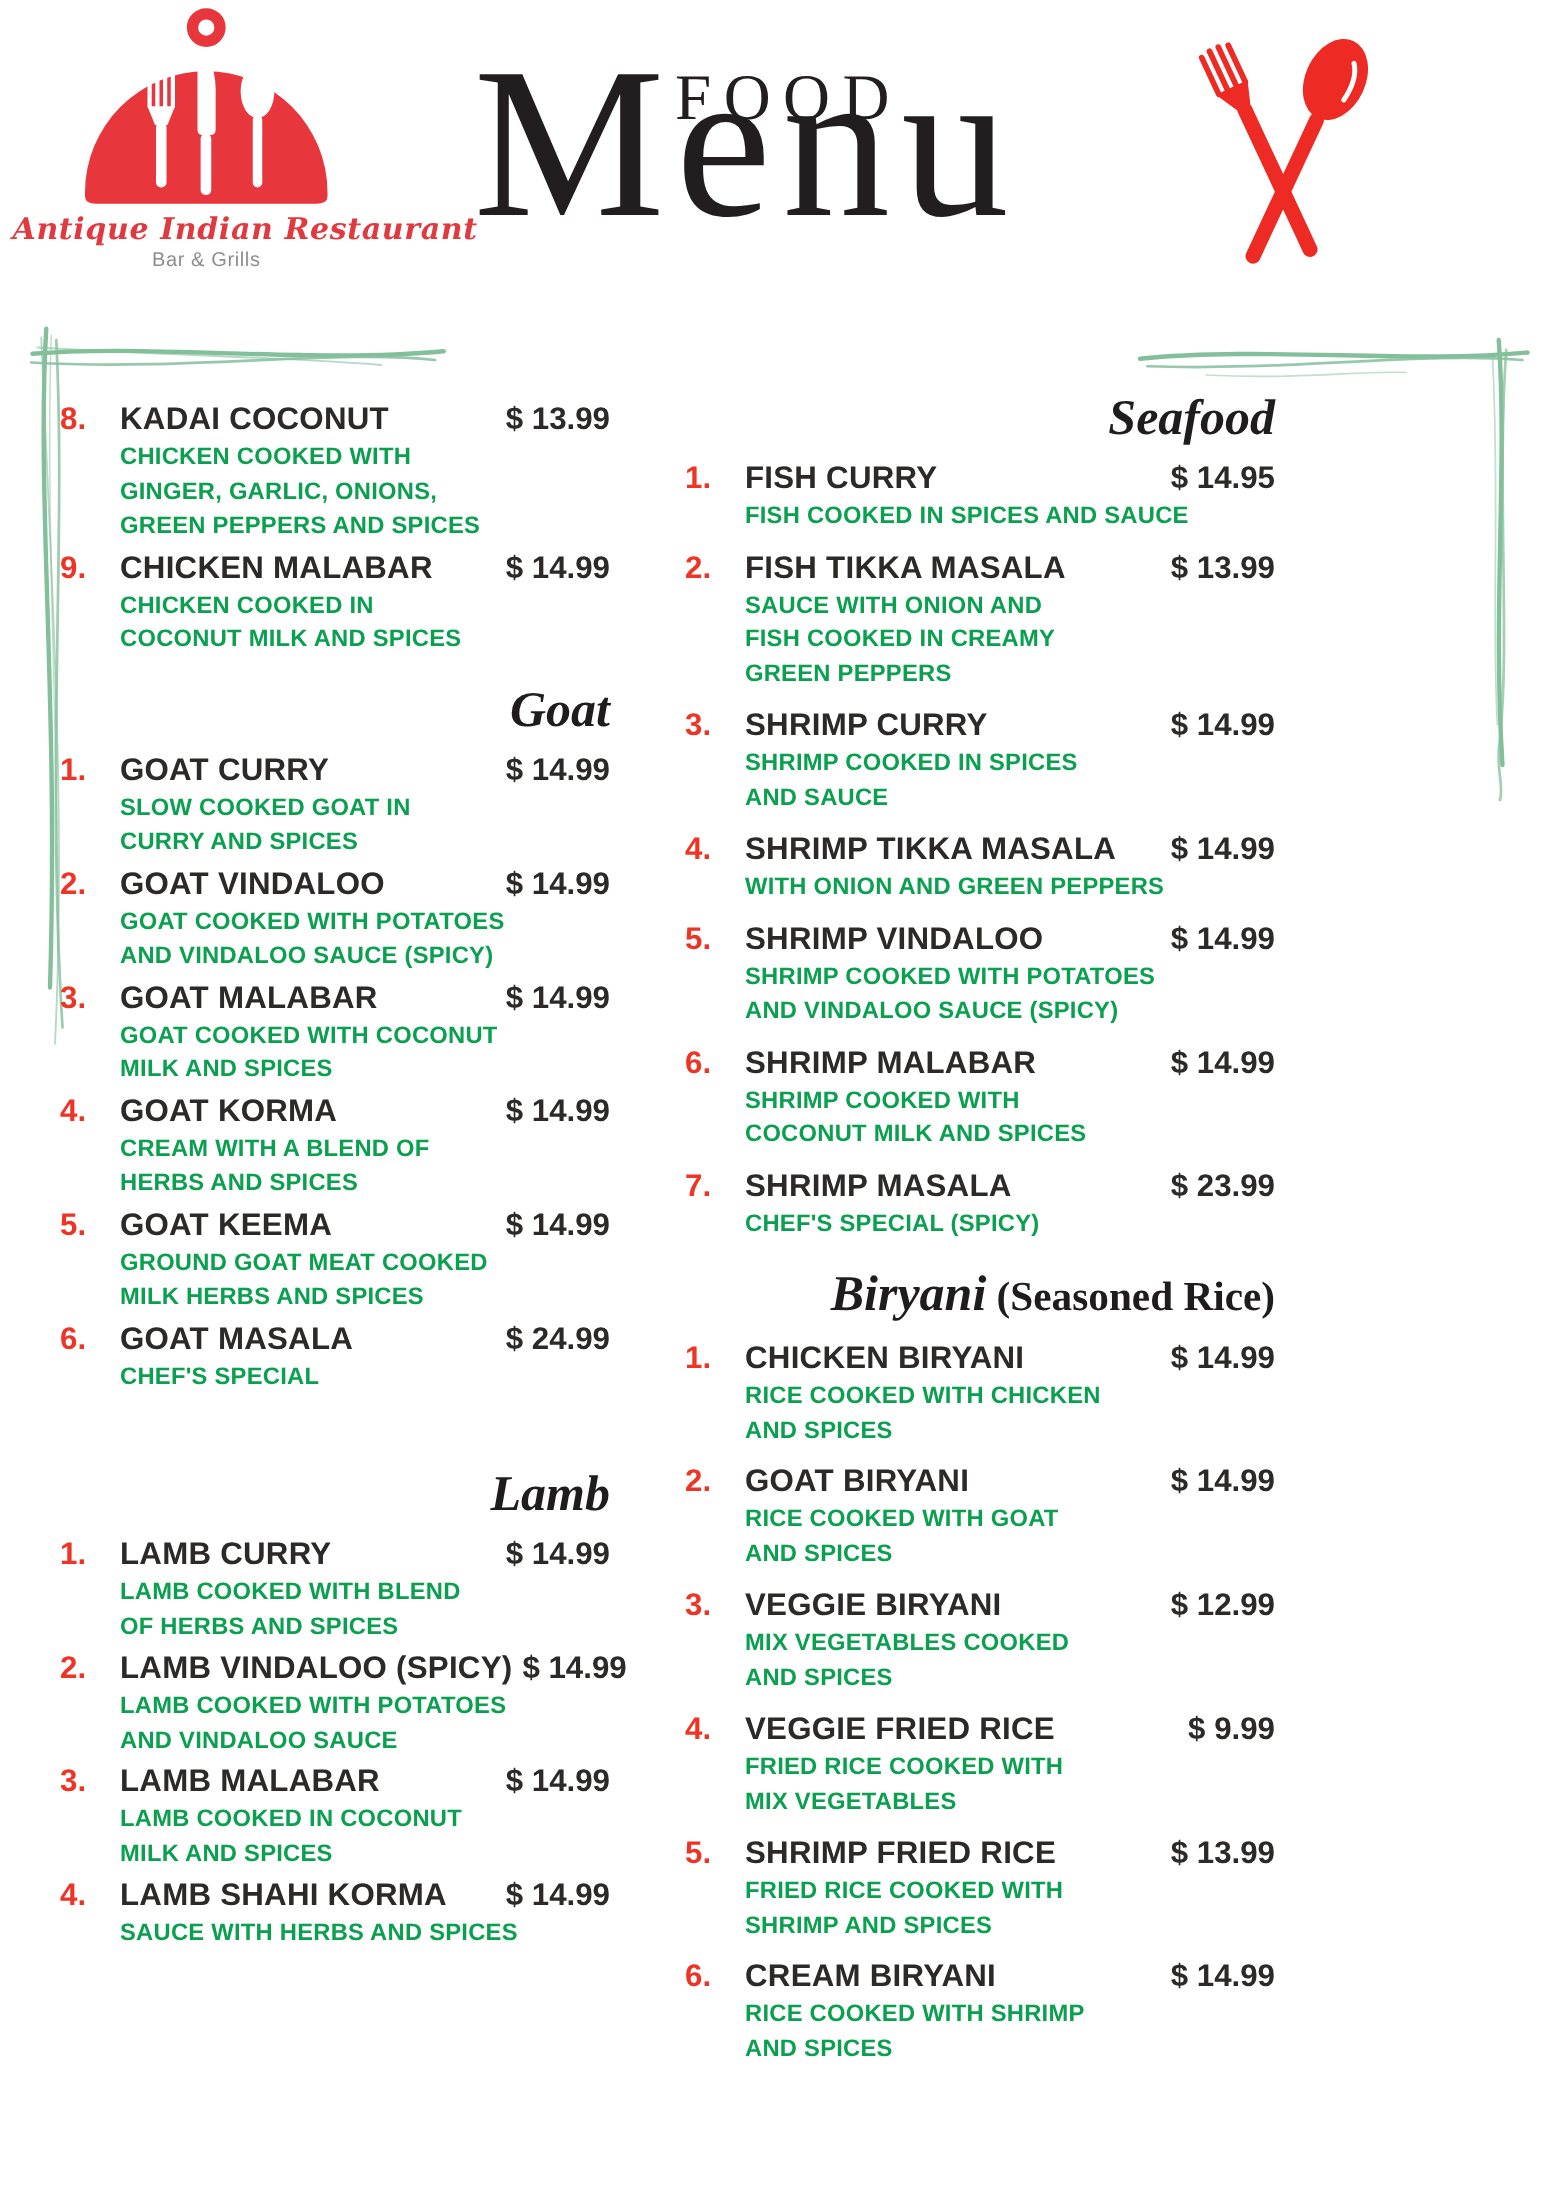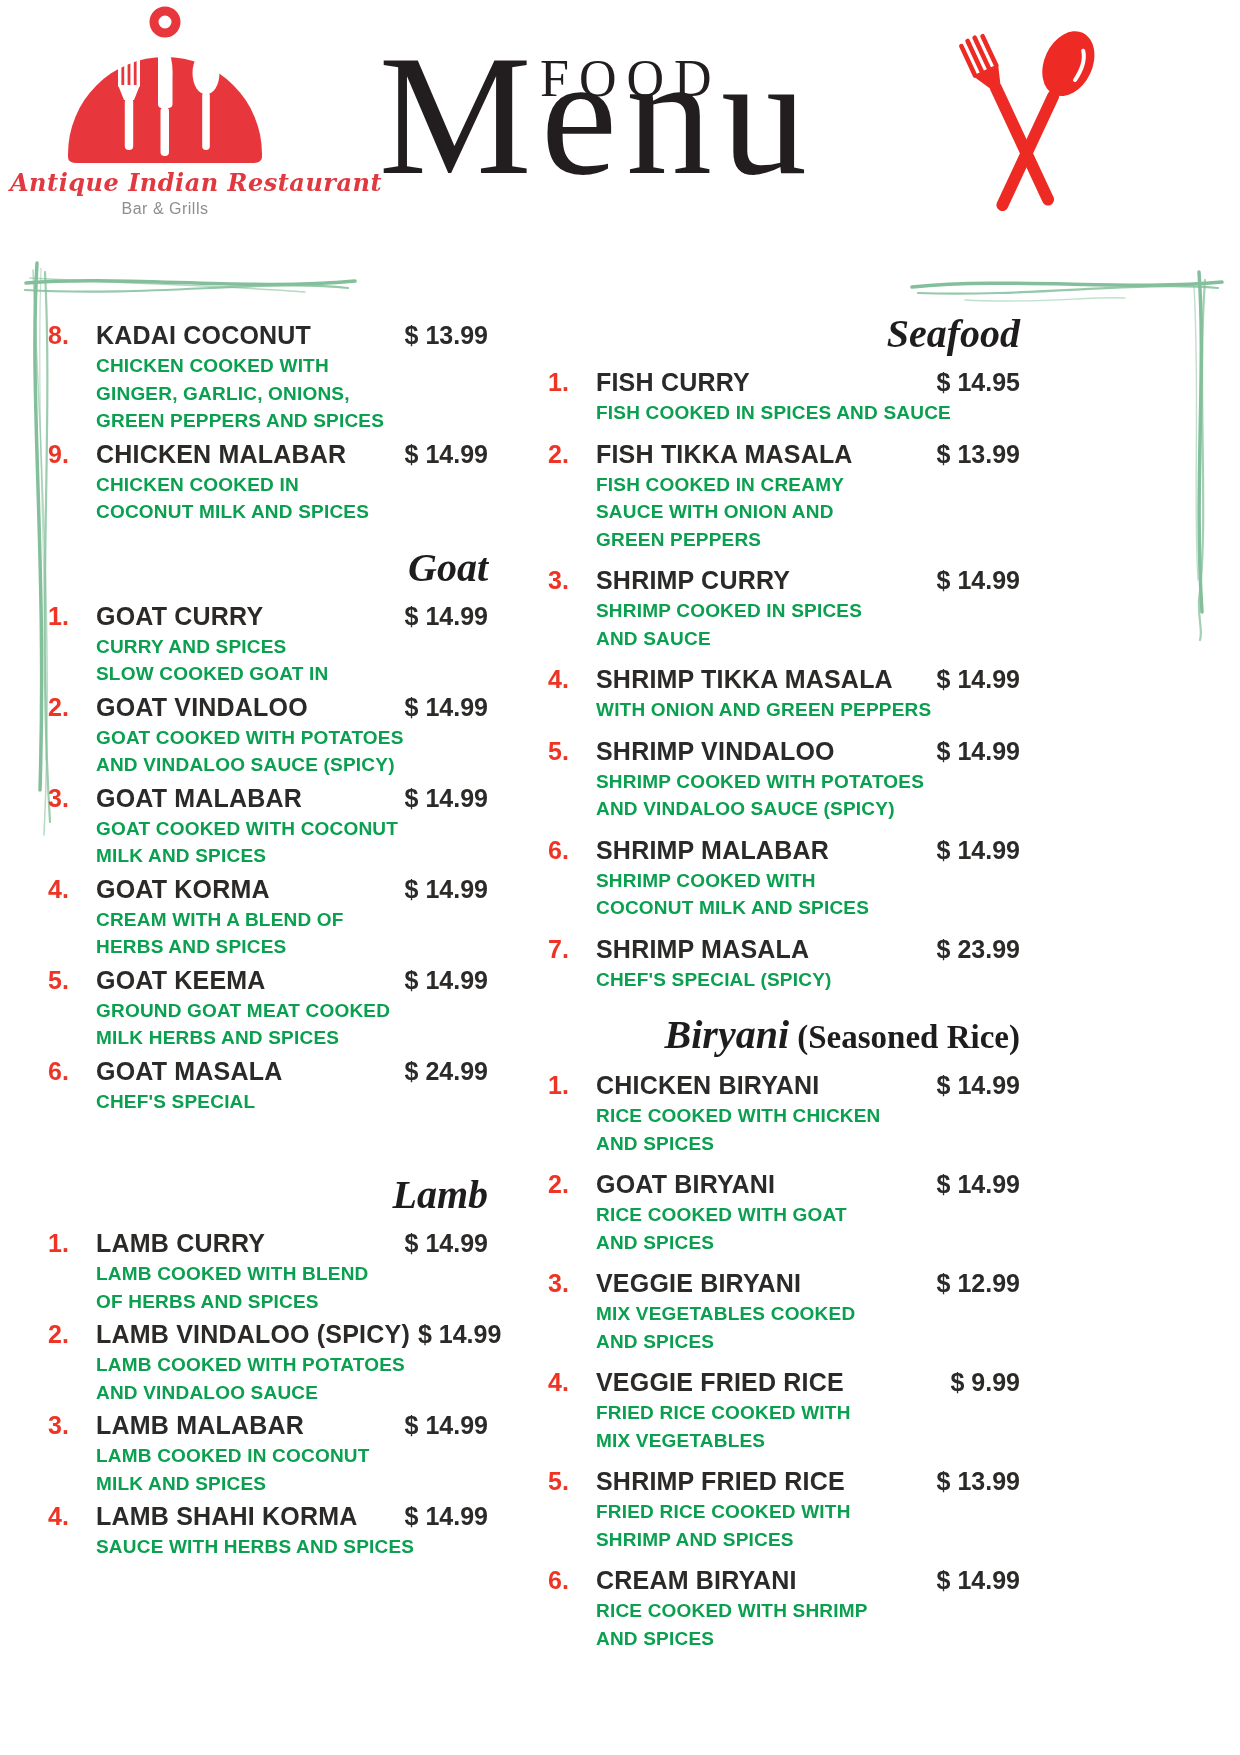--- a/index.html
+++ b/index.html
@@ -151,22 +151,22 @@
   <div class="menu-section">
     <div class="section-heading"><span class="heading-text">Goat</span></div>
     <div class="section-items">
   <div class="menu-item">
     <div class="item-row">
       <span class="item-num">1.</span>
       <span class="item-name">GOAT CURRY</span>
       <span class="item-price">$ 14.99</span>
     </div>
     <div class="item-desc">
+            <div class="desc-line">SLOW COOKED GOAT IN</div>
             <div class="desc-line">CURRY AND SPICES</div>
-            <div class="desc-line">SLOW COOKED GOAT IN</div>
           </div>
   </div>
 
   <div class="menu-item">
     <div class="item-row">
       <span class="item-num">2.</span>
       <span class="item-name">GOAT VINDALOO</span>
       <span class="item-price">$ 14.99</span>
     </div>
     <div class="item-desc">
@@ -291,22 +291,22 @@
           </div>
   </div>
 
   <div class="menu-item">
     <div class="item-row">
       <span class="item-num">2.</span>
       <span class="item-name">FISH TIKKA MASALA</span>
       <span class="item-price">$ 13.99</span>
     </div>
     <div class="item-desc">
+            <div class="desc-line">SAUCE WITH ONION AND</div>
             <div class="desc-line">FISH COOKED IN CREAMY</div>
-            <div class="desc-line">SAUCE WITH ONION AND</div>
             <div class="desc-line">GREEN PEPPERS</div>
           </div>
   </div>
 
   <div class="menu-item">
     <div class="item-row">
       <span class="item-num">3.</span>
       <span class="item-name">SHRIMP CURRY</span>
       <span class="item-price">$ 14.99</span>
     </div>

